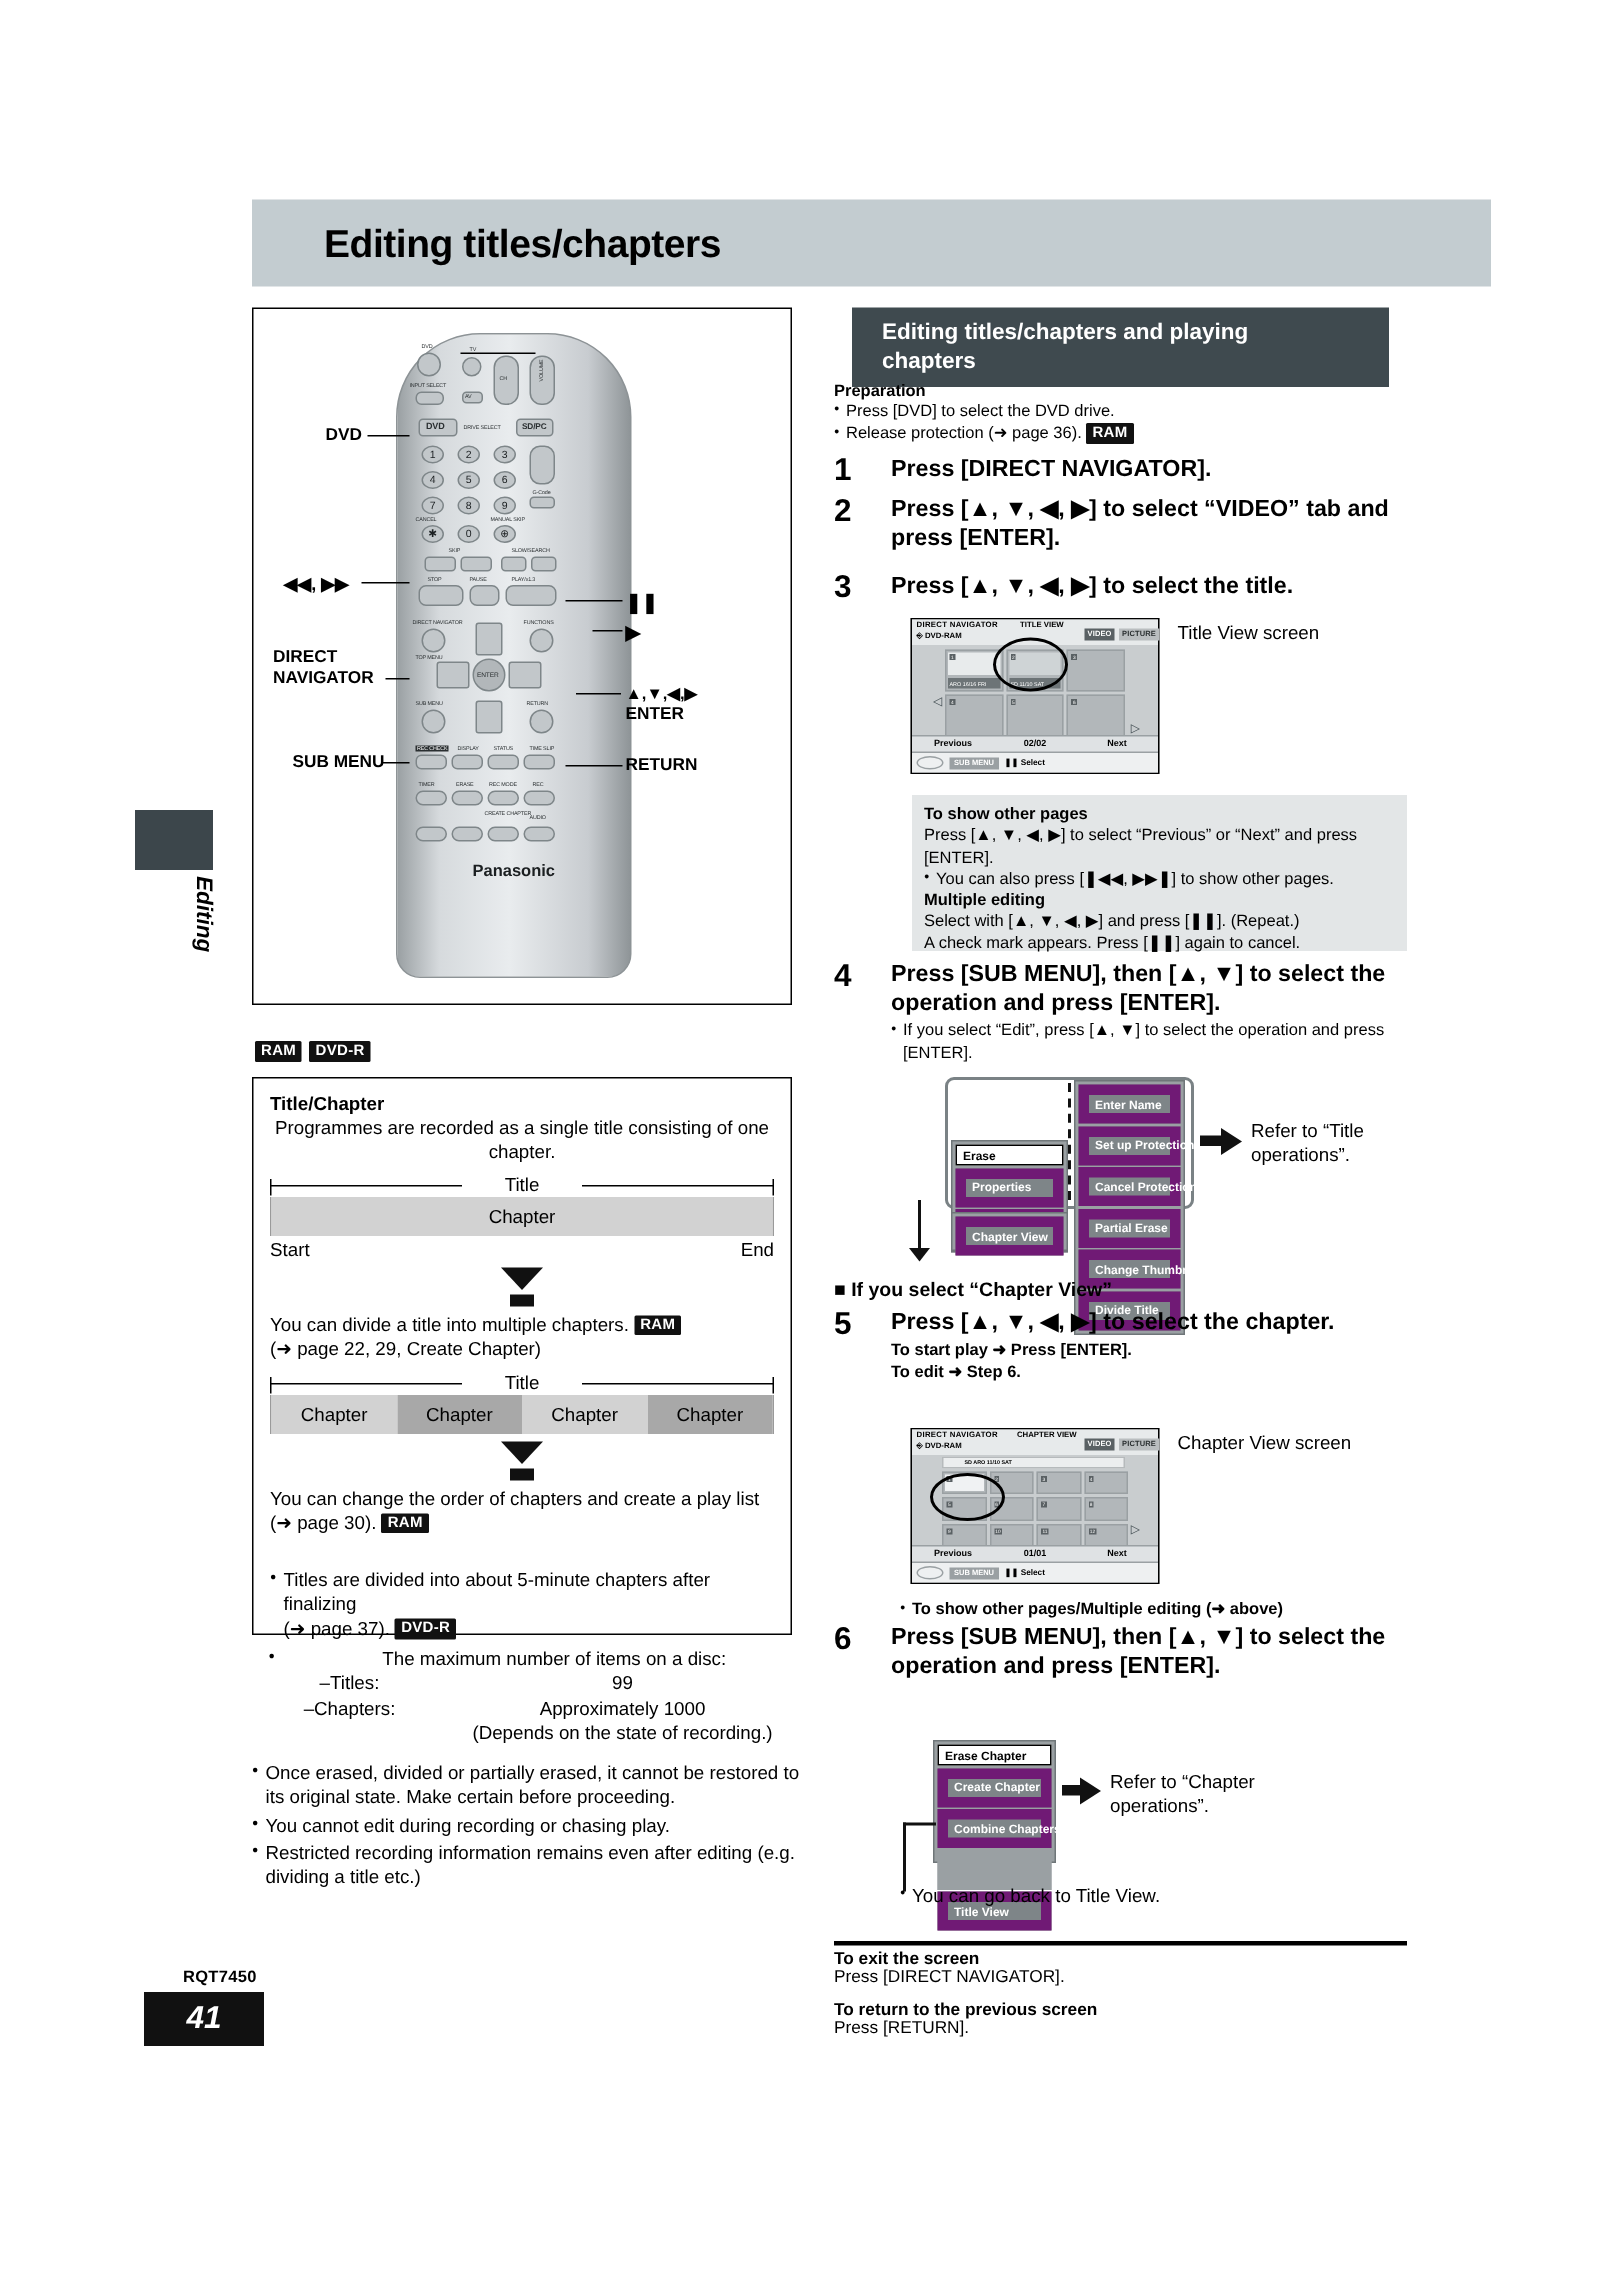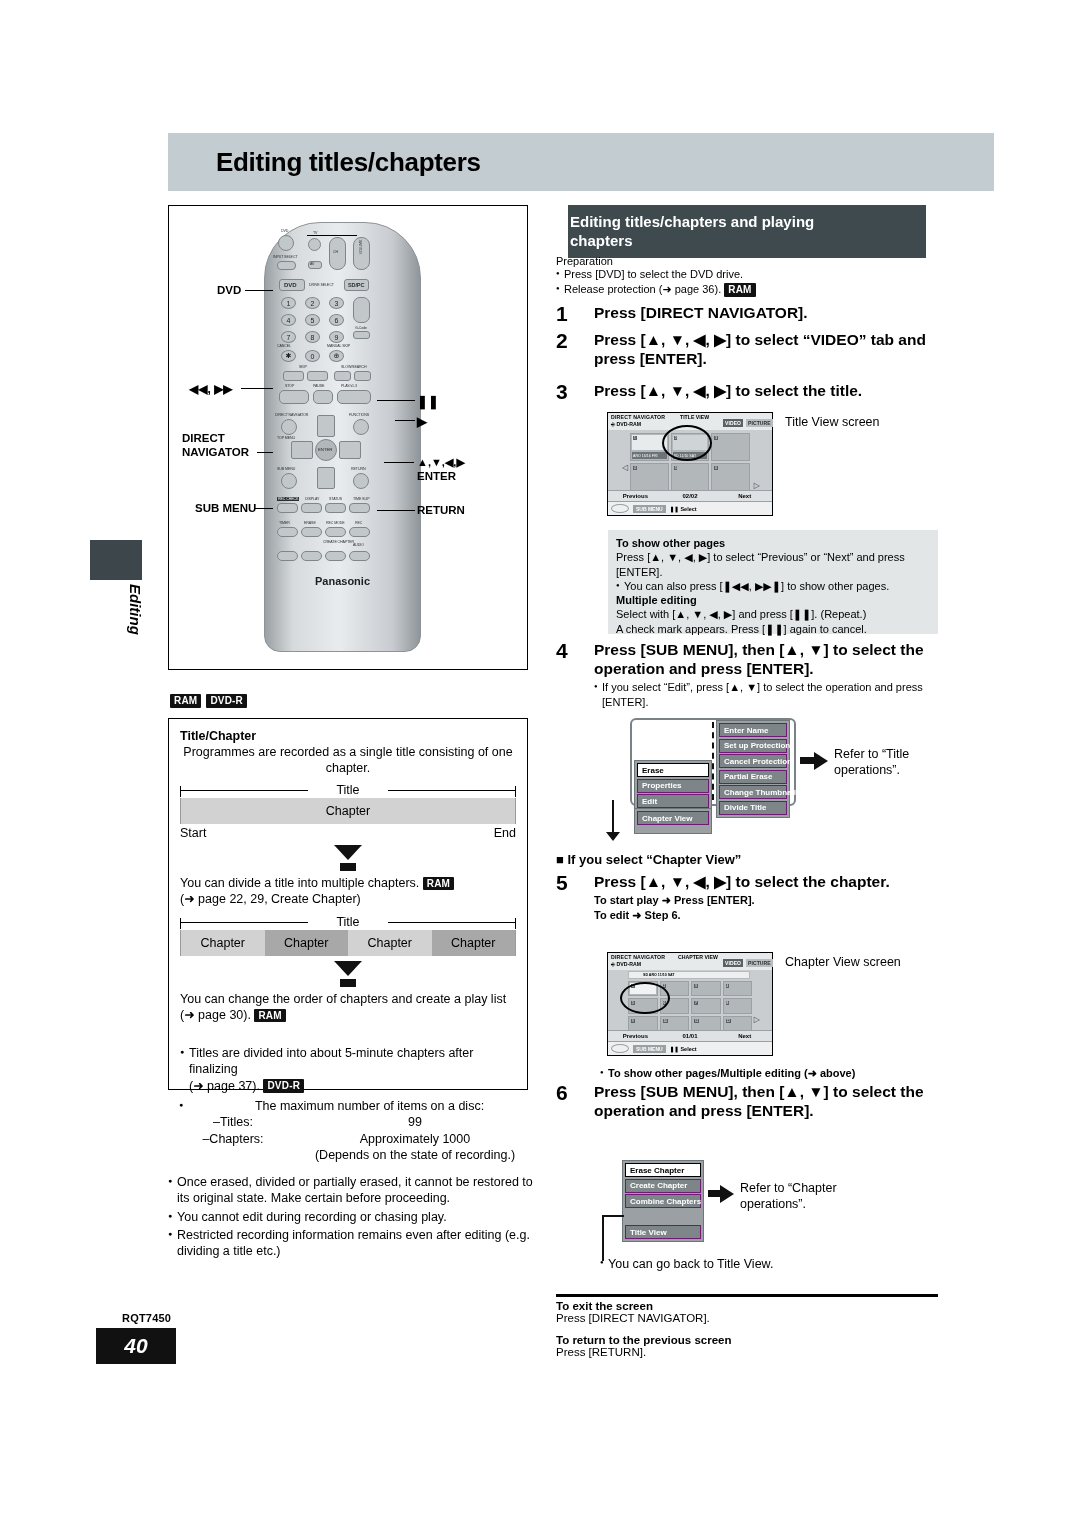--- a/index.html
+++ b/index.html
@@ -104,24 +104,24 @@
   .maxitems{ position:absolute; left:179px; top:1098px; width:372px;text-align:center; }
   .mi-grid{ display:grid; grid-template-columns:92px 1fr; font-size:12.5px; line-height:1.32; margin-left:8px;}
   .note-block{ position:absolute; left:168px; top:1172px; width:372px;}
   .note-block .bullet-p{ margin-top:2px; }
 
   
   .sec-header{
     position:absolute; left:568px; top:205px; width:358px; height:53px;
     background:#3f4a4f; color:#fff; display:flex; align-items:center;
   }
-  .sec-header .t{ font-size:15px; font-weight:bold; line-height:1.24; margin-left:2px; }
+  .sec-header .t{ font-size:15px; font-weight:bold; line-height:1.24; margin-left:20px; }
 
   .prep{ position:absolute; left:556px; top:255px; width:380px; }
-  .prep-h{ font-size:11px; font-weight:normal; }
+  .prep-h{ font-size:11px; font-weight:bold; }
   .prep-li{ font-size:11px; line-height:1.34; position:relative; padding-left:8px;}
   .prep-li:before{ content:"\25CF"; position:absolute;left:0;top:0;font-size:6px;line-height:2.1;}
 
   .step{ position:absolute; display:flex; }
   .step-num{ font-size:21px; font-weight:bold; width:38px; flex:0 0 38px; line-height:1.05;}
   .step-txt{ font-size:15.5px; font-weight:bold; line-height:1.24; }
   .sub-li{ font-size:11px; font-weight:normal; line-height:1.32; position:relative; padding-left:8px; margin-top:2px;}
   .sub-li:before{ content:"\25CF"; position:absolute;left:0;top:0;font-size:6px;line-height:2.1;}
 
   
@@ -159,21 +159,21 @@
   }
   .ib-h{ font-size:11px; font-weight:bold; line-height:1.3;}
   .ib-p{ font-size:11px; line-height:1.3;}
   .ib-li{ font-size:11px; line-height:1.3; position:relative; padding-left:8px;}
   .ib-li:before{ content:"\25CF"; position:absolute;left:0;top:0;font-size:6px;line-height:2.1;}
 
   
   .menu-outline{ position:absolute; border:2px solid #7a8285; border-radius:6px; background:#fff;}
   .mlist{ position:absolute; background:#9aa0a3; border:1px solid #6f7679; padding:2px;}
   .mitem{ background:#7e8588; color:#fff; font-size:8px; font-weight:bold;
-          padding:1.5px 4px; margin-bottom:1.5px; border:1px solid #701a75; white-space:nowrap;}
+          padding:1.5px 4px; margin-bottom:1.5px; border:7px solid #701a75; white-space:nowrap;}
   .mitem.hl{ background:#fff; color:#000; border:1.5px solid #000;}
   .mitem.blank{ background:#9aa0a3; border-color:#9aa0a3; color:#9aa0a3;}
   .refarrow{ position:absolute; width:0;height:0;
      border-top:9px solid transparent;border-bottom:9px solid transparent;border-left:14px solid #111;}
   .refarrow-stem{ position:absolute; height:7px; background:#111;}
   .reftxt{ position:absolute; font-size:12.5px; line-height:1.25;}
   .dots{ position:absolute; border-left:2px dashed #111; }
 
   .exit-rule{ position:absolute; left:556px; top:1294px; width:382px; height:3px; background:#000;}
   .exit-block{ position:absolute; left:556px; top:1300px; width:382px;}
@@ -635,13 +635,13 @@
 
 <div class="exit-rule"></div>
 <div class="exit-block">
   <div class="eb-h">To exit the screen</div>
   <div class="eb-p">Press [DIRECT NAVIGATOR].</div>
   <div class="eb-h" style="margin-top:10px;">To return to the previous screen</div>
   <div class="eb-p">Press [RETURN].</div>
 </div>
 
 <div class="footer-code">RQT7450</div>
-<div class="footer-page">40</div>
+<div class="footer-page">41</div>
 
 </body></html>

